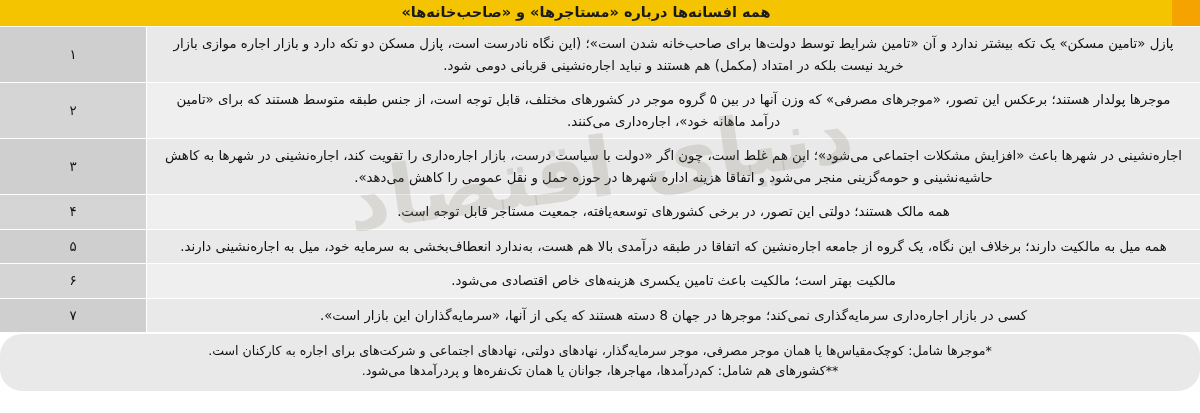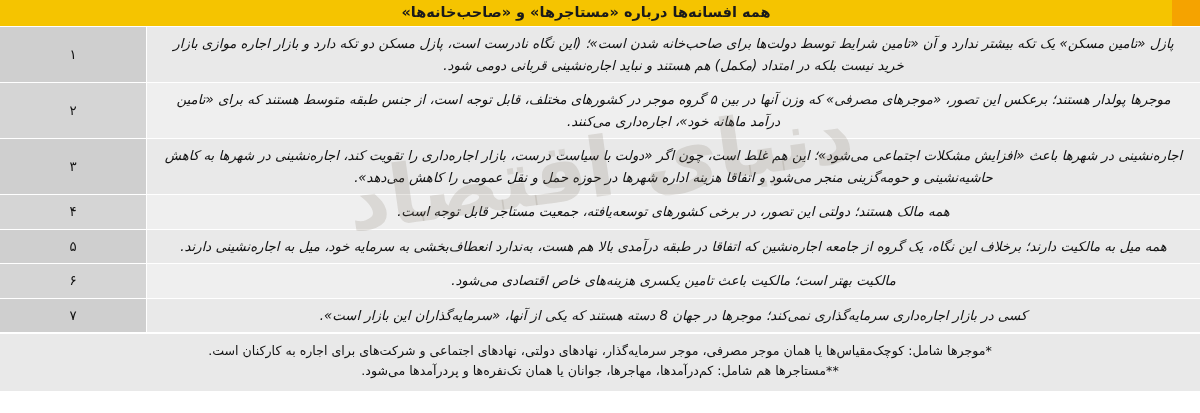--- a/index.html
+++ b/index.html
@@ -55,21 +55,20 @@
     padding: 6px 14px;
     border-bottom: 1px solid #ffffff;
     font-size: 13.3px;
     line-height: 1.62;
     color: #111111;
   }
   .row-text {
     background: #e9e9e9;
     text-align: center;
     color: #111;
-    font-style: italic;
   }
   .row-num {
     width: 118px;
     background: #cfcfcf;
     text-align: center;
     font-size: 14px;
     font-weight: normal;
     color: #111;
     border-right: 1px solid #ffffff;
   }
@@ -78,20 +77,21 @@
 
   
   .footnotes {
     background: #e9e9e9;
     padding: 7px 14px 9px 14px;
     text-align: center;
     font-size: 12.6px;
     line-height: 1.6;
     color: #111;
     border-top: 1px solid #ffffff;
+    border-radius: 22px;
   }
   .footnotes div { white-space: nowrap; }
 
   
   .watermark {
     position: absolute;
     top: 120px;
     left: 0;
     right: 0;
     text-align: center;
@@ -145,16 +145,16 @@
       </tr>
       <tr>
         <td class="row-text">کسی در بازار اجاره‌داری سرمایه‌گذاری نمی‌کند؛ موجرها در جهان 8 دسته هستند که یکی از آنها، «سرمایه‌گذاران این بازار است».</td>
         <td class="row-num">۷</td>
       </tr>
     </tbody>
   </table>
 
   <div class="footnotes">
     <div>*موجرها شامل: کوچک‌مقیاس‌ها یا همان موجر مصرفی، موجر سرمایه‌گذار، نهادهای دولتی، نهادهای اجتماعی و شرکت‌های برای اجاره به کارکنان است.</div>
-    <div>**مستاجرها هم شامل: کم‌درآمدها، مهاجرها، جوانان یا همان تک‌نفره‌ها و پردرآمدها می‌شود.</div>
+    <div>**کشورهای هم شامل: کم‌درآمدها، مهاجرها، جوانان یا همان تک‌نفره‌ها و پردرآمدها می‌شود.</div>
   </div>
 
 </div>
 
 </body></html>

